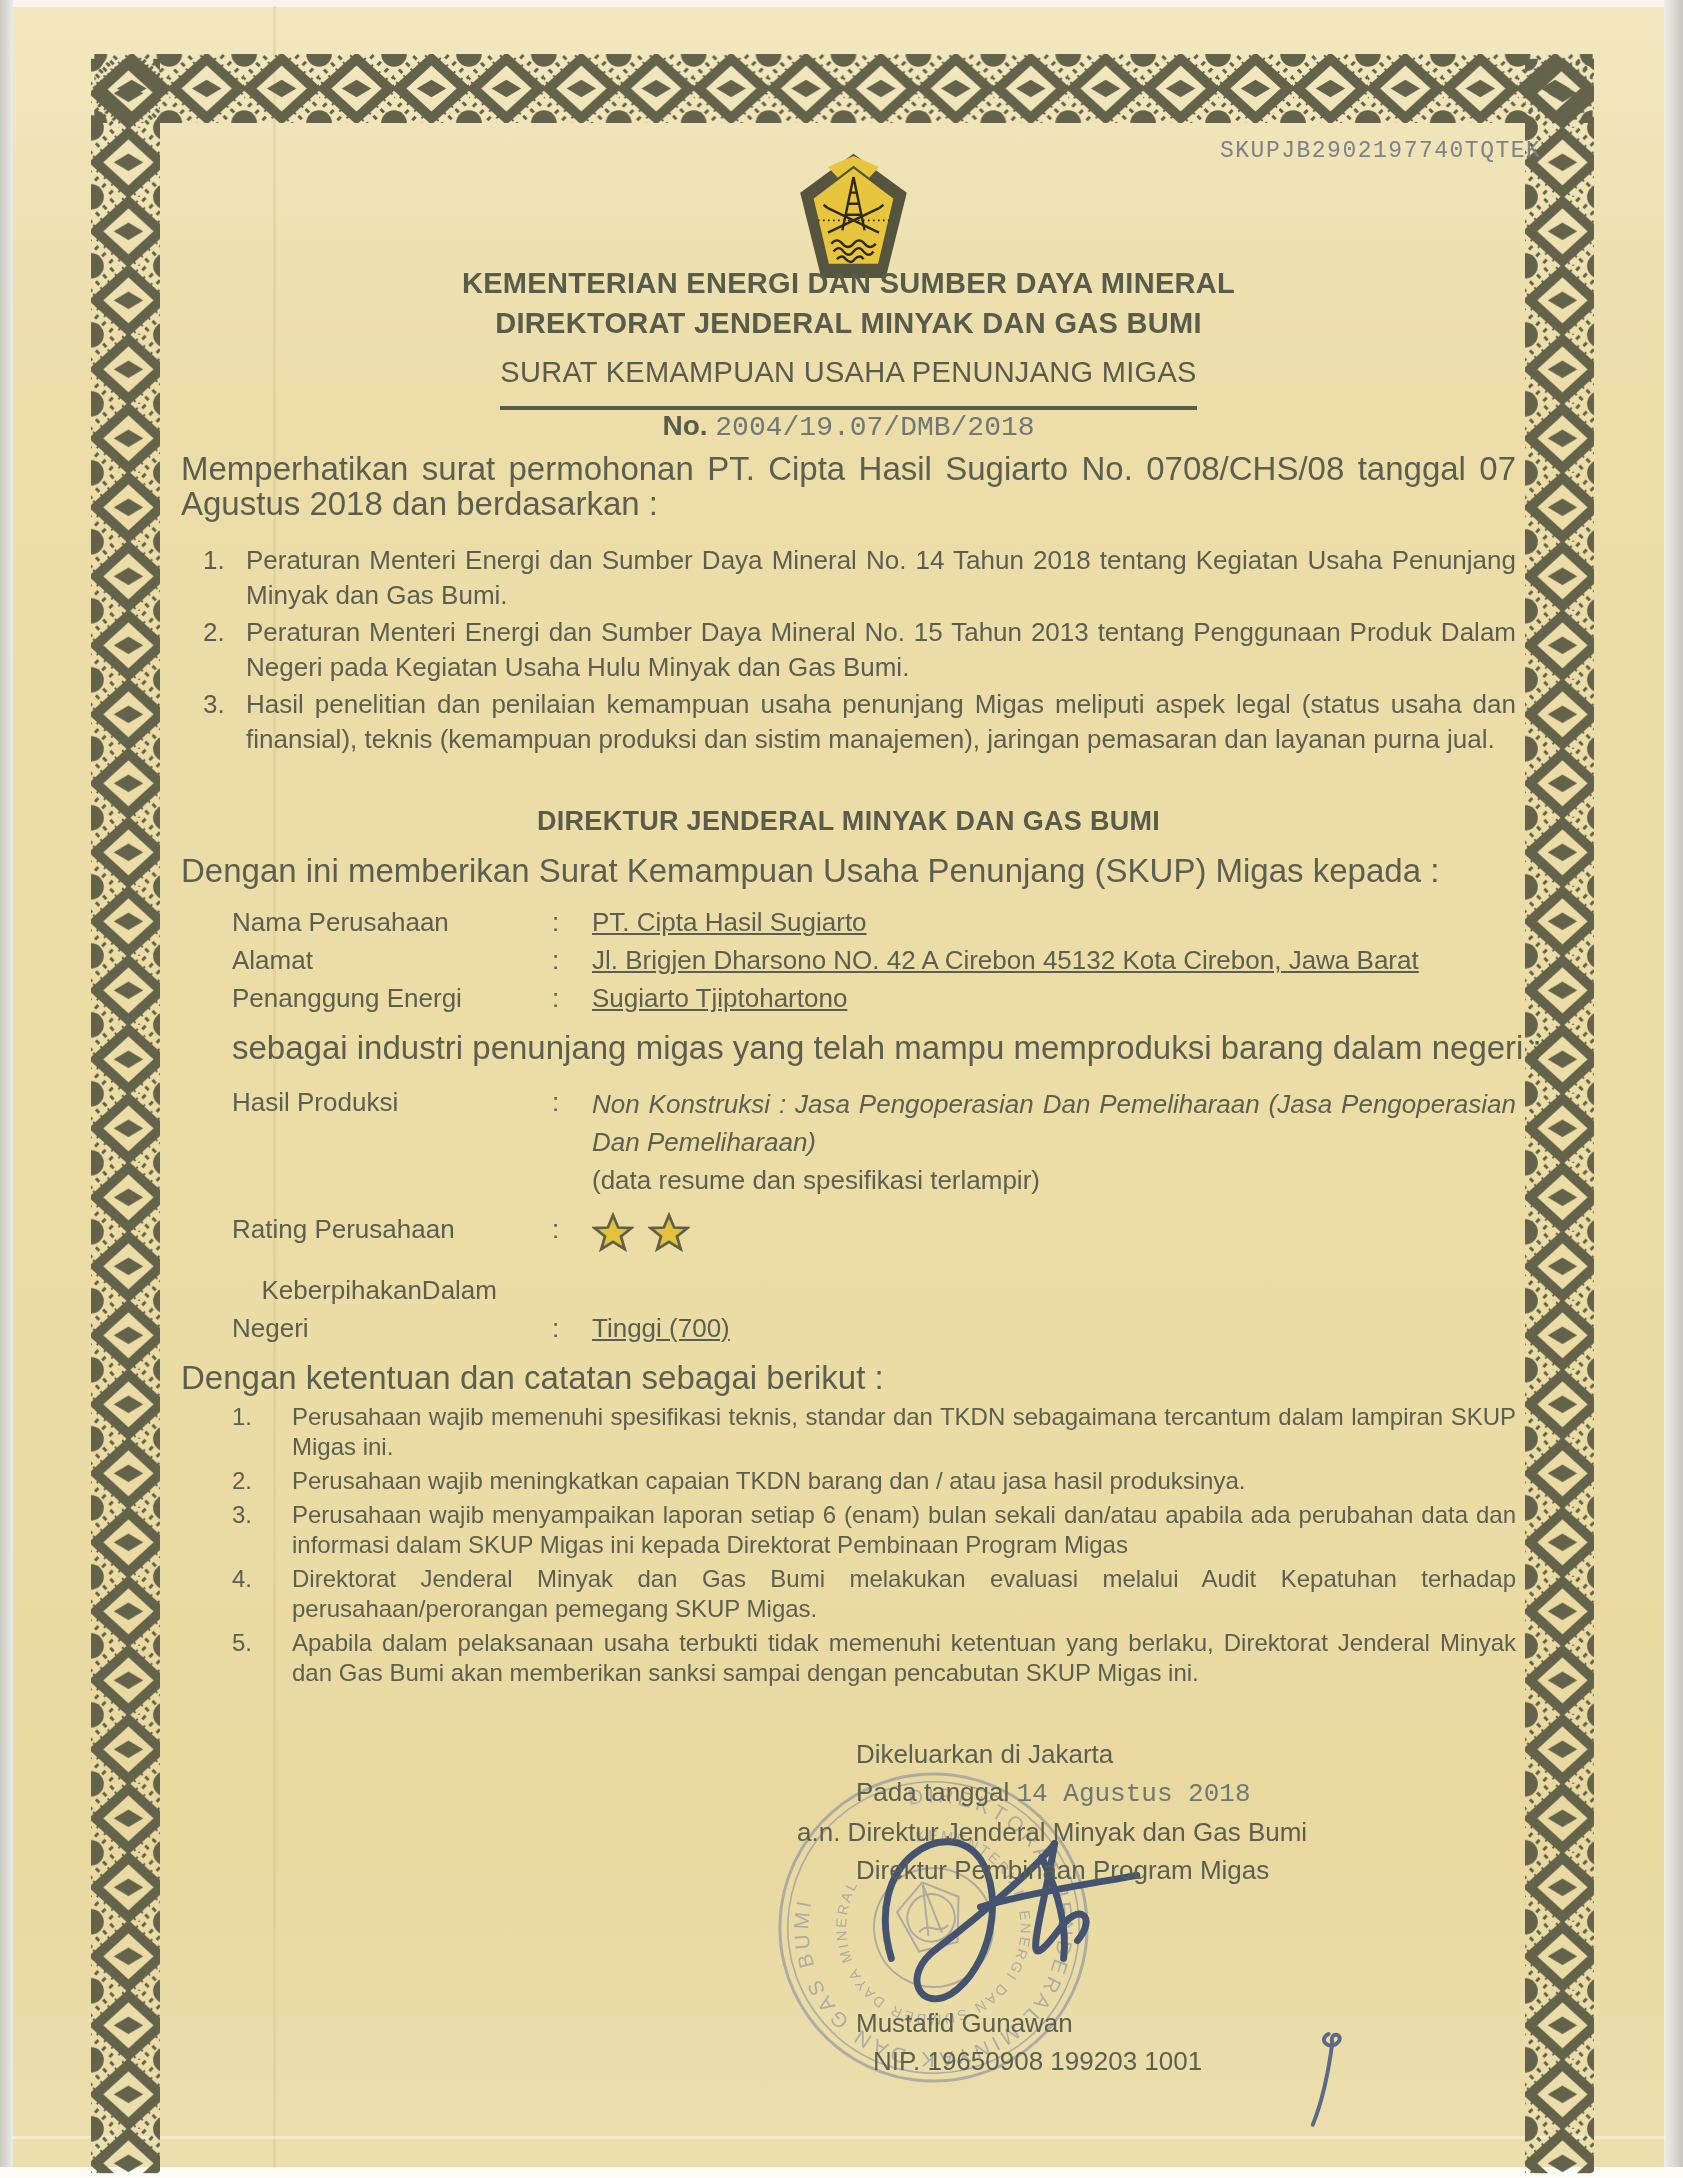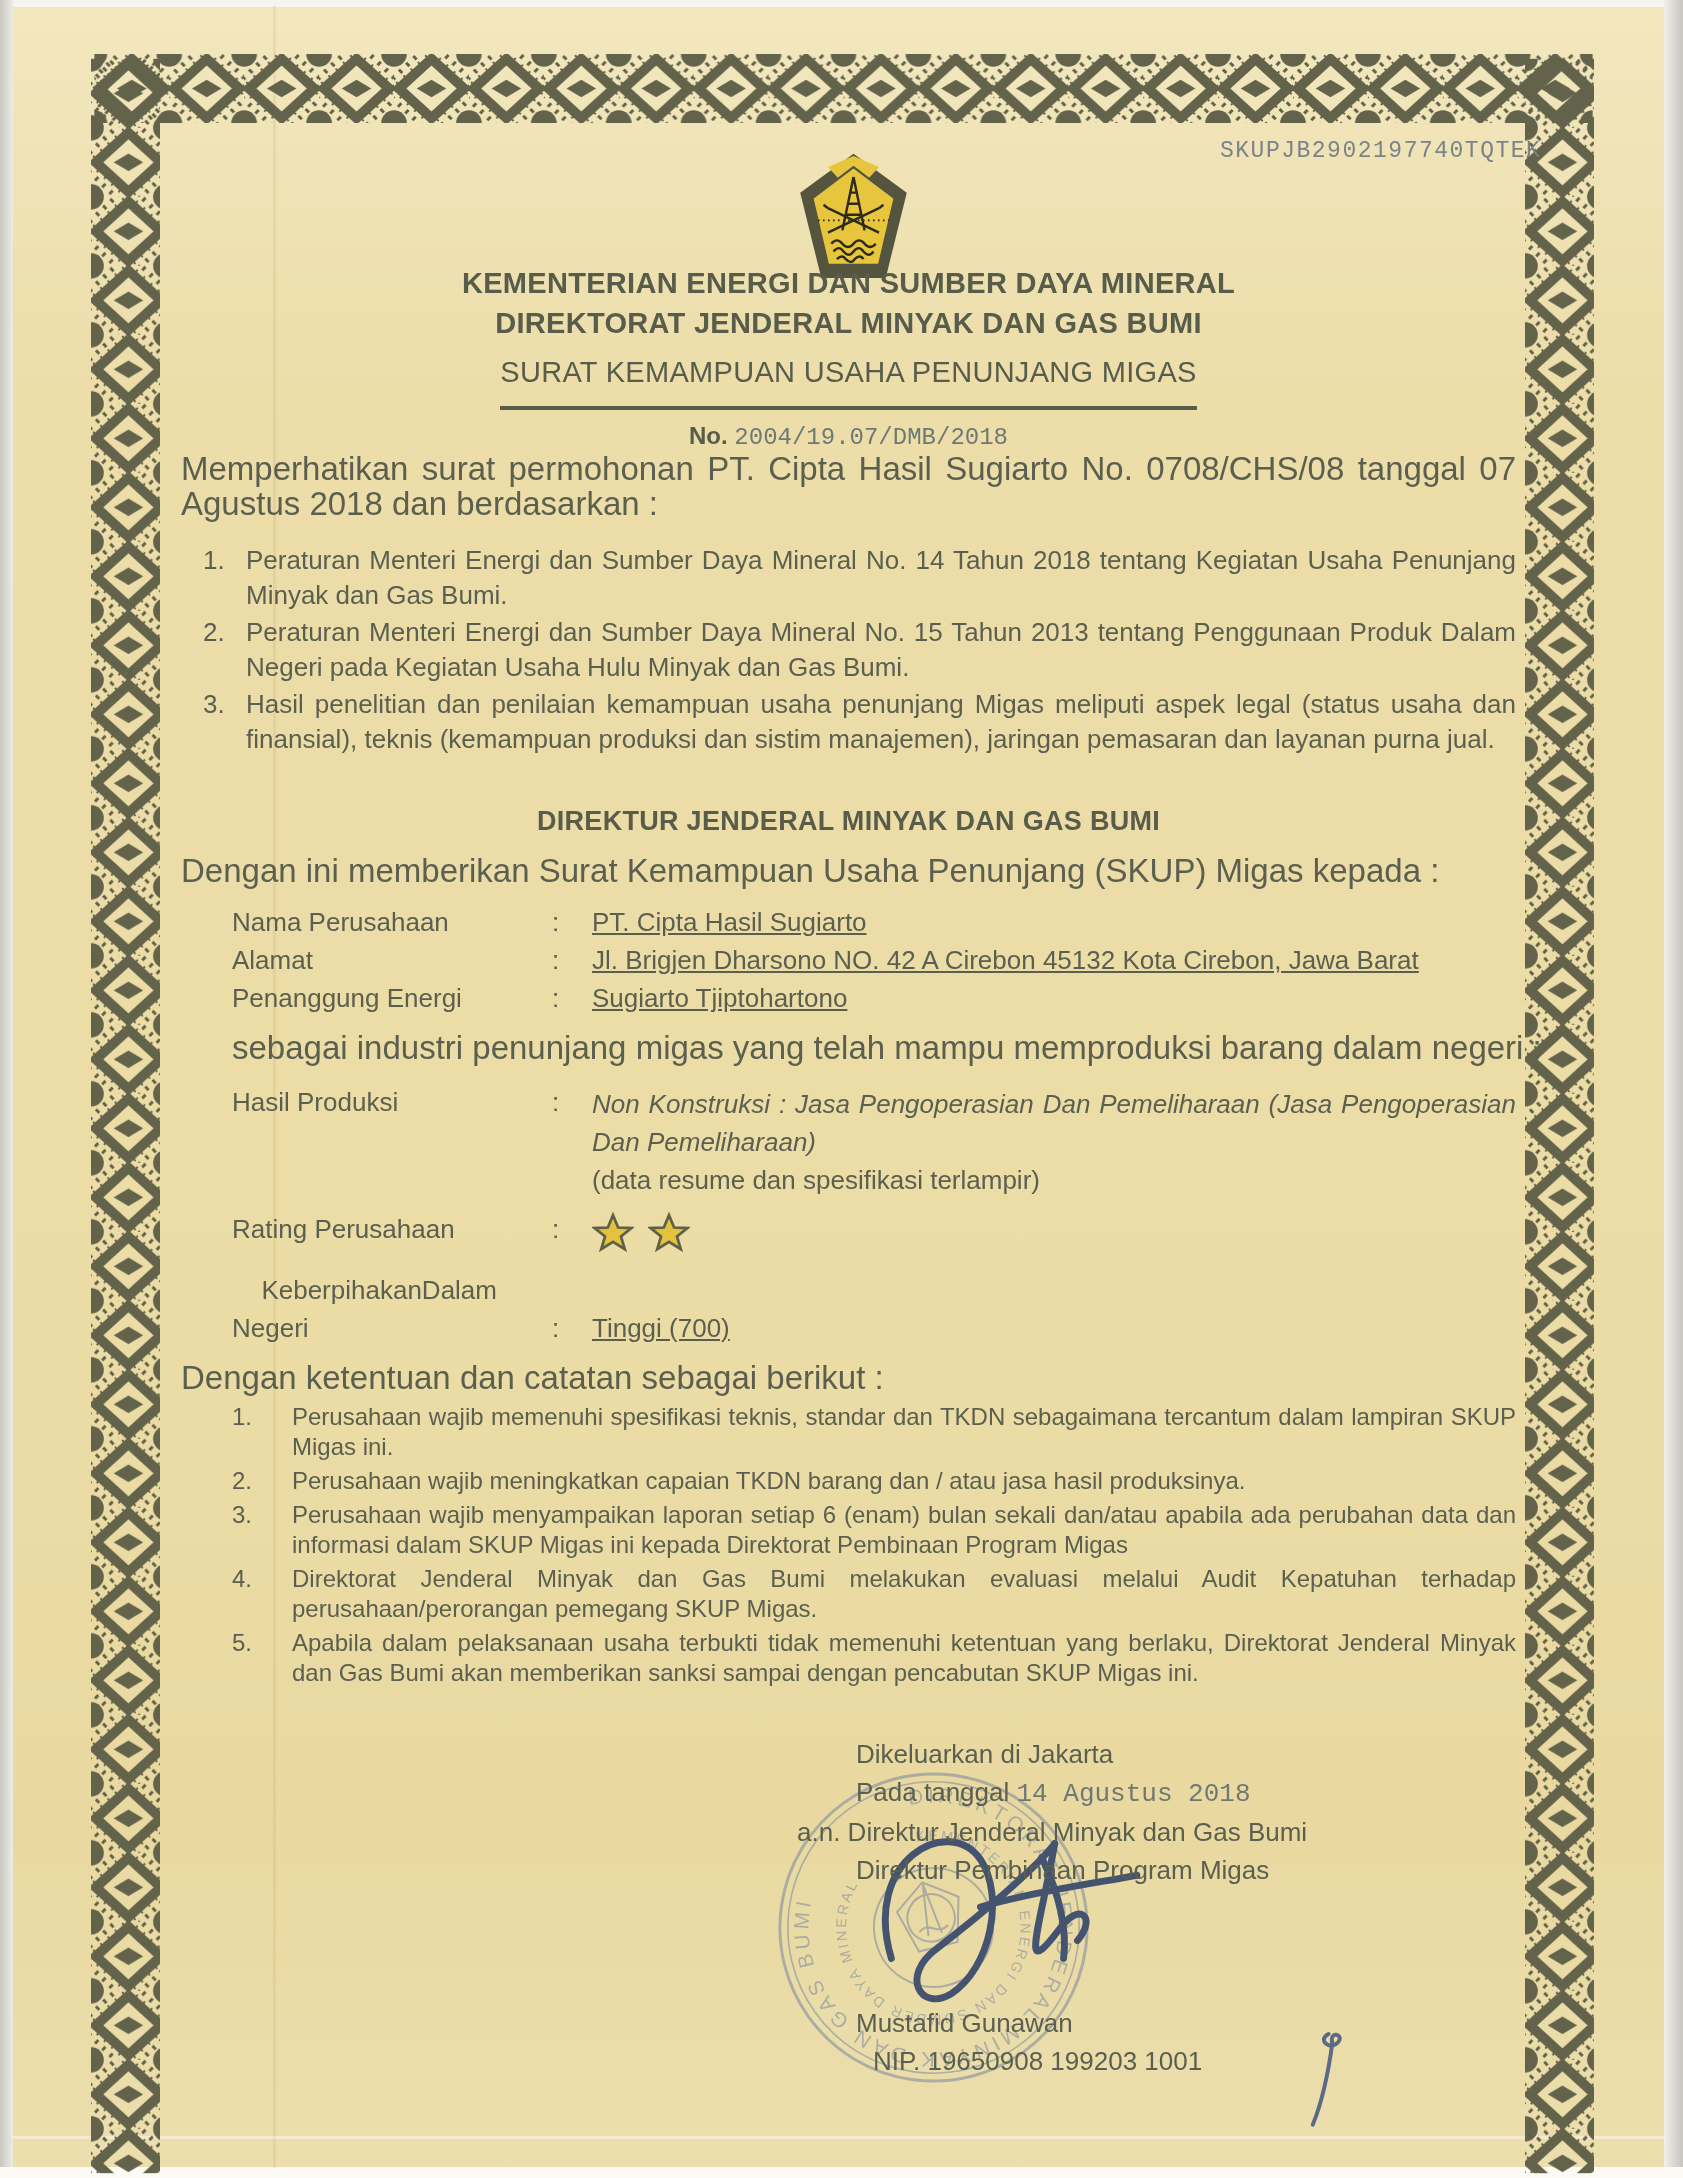--- a/index.html
+++ b/index.html
@@ -27,21 +27,21 @@
     color:#7a8389;
   }
   .content{position:absolute;left:181px;top:0;width:1335px;height:2178px;}
   .blk{position:absolute;width:1335px;}
   .center{text-align:center;}
   .hdr{font-size:29px;line-height:40px;font-weight:bold;color:#575c4b;letter-spacing:0.3px;}
   .doc-title{
     display:inline-block;font-size:29px;font-weight:normal;color:#575c4b;letter-spacing:0.3px;
     border-bottom:4px solid #575c4b;padding-bottom:17px;
   }
-  .no-line{margin-top:12px;font-size:24px;}
+  .no-line{font-size:28px;}
   .no-label{font-weight:bold;color:#575c4b;}
   .mono{font-family:"Liberation Mono",monospace;color:#6e7874;}
   .body-txt{font-size:33px;line-height:35px;text-align:justify;}
   .list1-row{position:relative;margin-bottom:2px;}
   .list1-num{position:absolute;left:22px;top:0;font-size:26px;line-height:35px;}
   .list1-txt{margin-left:65px;font-size:26px;line-height:35px;text-align:justify;}
   .heading2{font-size:27px;font-weight:bold;color:#575c4b;letter-spacing:0.3px;}
   .frow{position:relative;height:38px;font-size:26px;line-height:38px;}
   .flabel{position:absolute;left:51px;top:0;}
   .fcolon{position:absolute;left:371px;top:0;}

